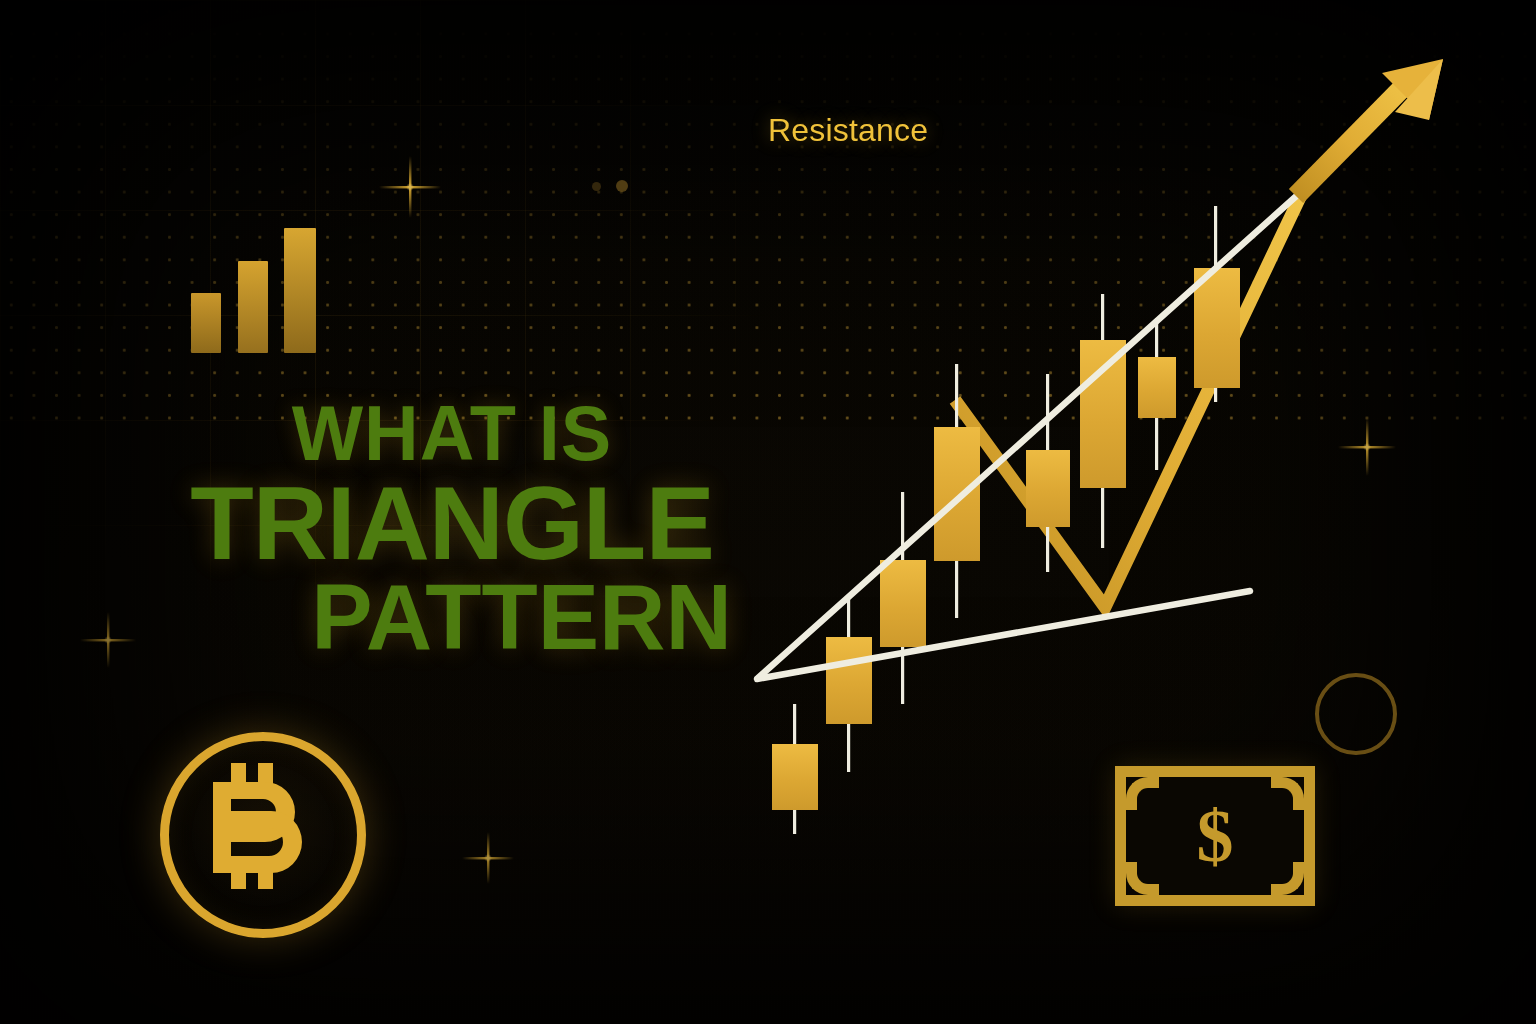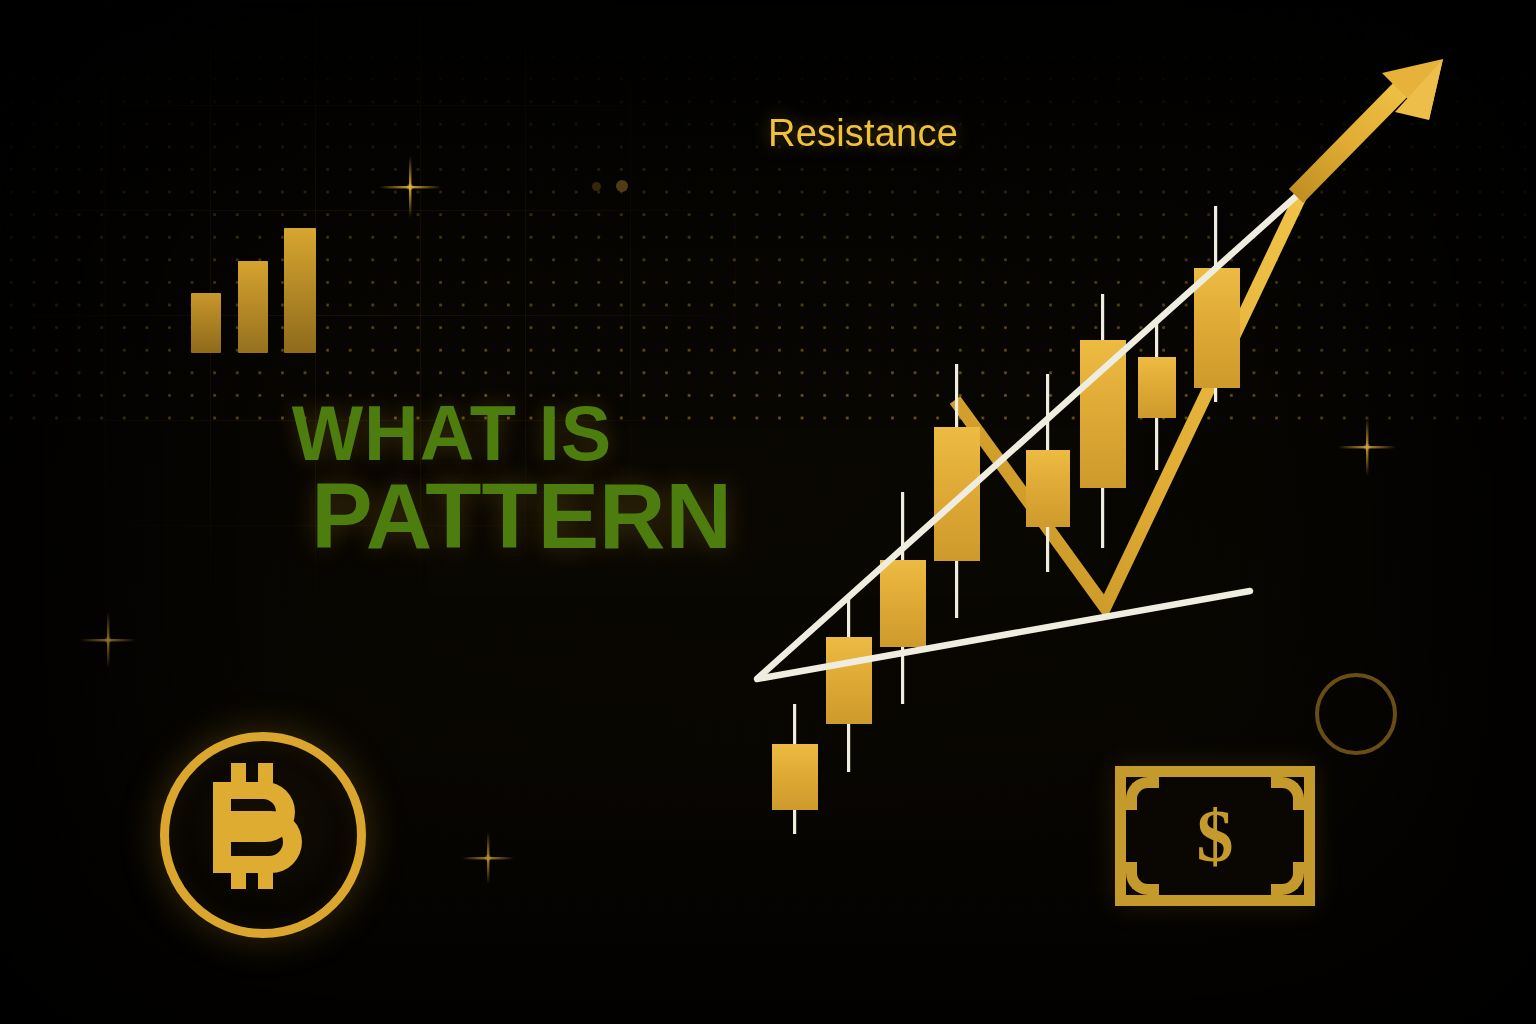--- a/index.html
+++ b/index.html
@@ -68,21 +68,21 @@
       transform:scaleX(.97);transform-origin:50% 50%;
       text-shadow:0 0 22px rgba(232,174,43,.22);}
   #t2{font-size:104px;letter-spacing:-1px;margin-top:6px;text-align:center;
       transform:scaleX(1.0);transform-origin:50% 50%;
       text-shadow:0 0 26px rgba(232,174,43,.24);}
   #t3{font-size:92px;letter-spacing:0px;margin-top:4px;text-align:right;
       text-shadow:0 0 26px rgba(232,174,43,.24);}
 
   #resistance-label{
     position:absolute;left:768px;top:112px;
-    font-size:38px;color:#F0C23A;font-weight:normal;
+    font-size:32px;color:#F0C23A;font-weight:normal;
     letter-spacing:.2px;
     text-shadow:0 0 18px rgba(240,194,58,.35);
   }
 
   
   #art{position:absolute;inset:0;}
 
   
   #bars{position:absolute;left:191px;top:228px;width:125px;height:125px;}
   #bars i{position:absolute;bottom:0;display:block;border-radius:1px;}
@@ -289,16 +289,17 @@
   </div>
   <div class="sparkle" style="left:462px;top:832px;width:52px;height:52px;opacity:.7">
     <b></b>
       <i></i>
   </div>
 
   <div id="resistance-label">Resistance</div>
 
   <div id="title-block">
     <span class="t-line" id="t1">WHAT IS</span>
+    <span class="t-line" id="t2">TRIANGLE</span>
     <span class="t-line" id="t3">PATTERN</span>
   </div>
 
 </div>
 
 </body></html>

